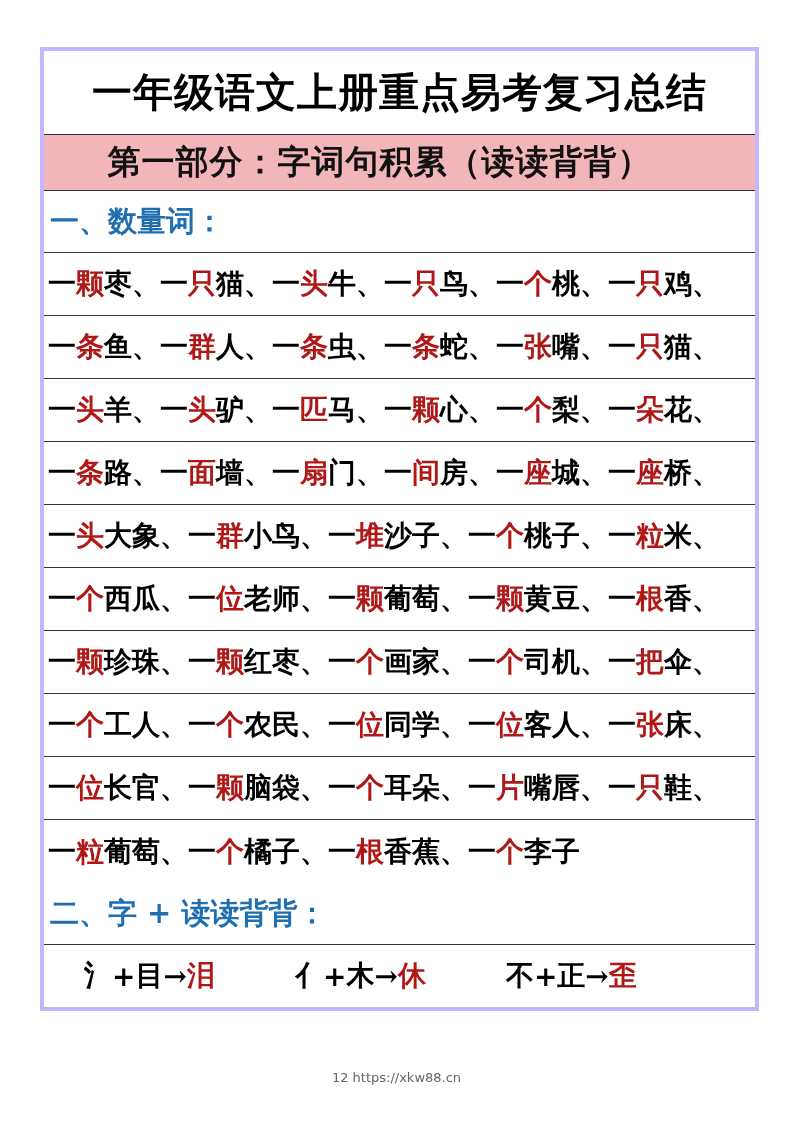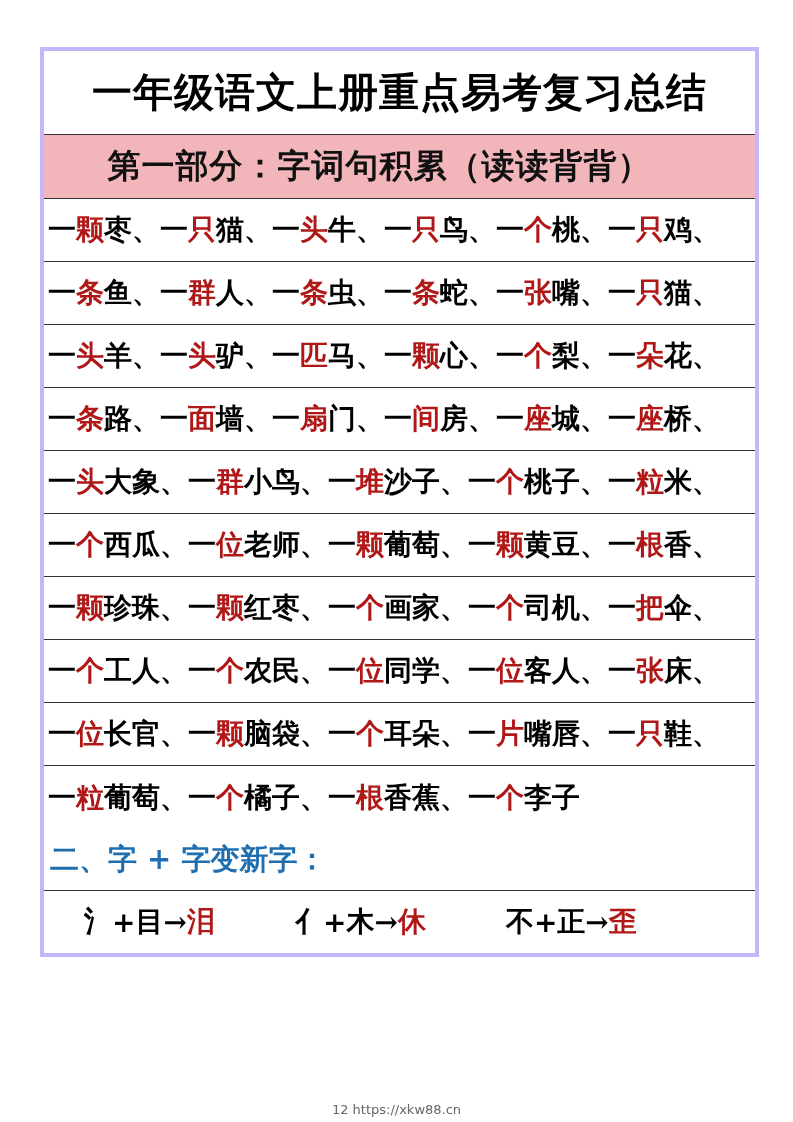--- a/index.html
+++ b/index.html
@@ -4,44 +4,47 @@
 <style>
   html, body { margin: 0; padding: 0; background: #ffffff; }
   body { width: 793px; height: 1122px; position: relative; overflow: hidden;
          font-family: "DejaVu Serif", "Liberation Serif", serif; }
   .sheet { position: absolute; left: 40px; top: 47px; width: 711px;
            border: 4px solid #c4b5fd; box-sizing: content-box; }
   .row { border-bottom: 1px solid #333; box-sizing: border-box; display: flex; align-items: center; }
   .row:last-child { border-bottom: none; text-align: center; }
   .title-row { height: 84px; justify-content: center; }
   .title { font-size: 40px; font-weight: bold; color: #000; letter-spacing: 1px; }
-  .part-row { height: 64px; background: #F2B5BA; justify-content: center; }
+  .part-row { height: 56px; background: #F2B5BA; justify-content: center; }
   .part { font-size: 33px; font-weight: bold; color: #111; letter-spacing: 1px; padding-right: 40px; }
   .section-row { height: 62px; padding-left: 6px; }
   .section { font-size: 29px; font-weight: bold; color: #1F6FB0; }
   .item-row { height: 63px; padding-left: 4px; white-space: nowrap; }
   .items { font-size: 28px; font-weight: bold; color: #000; letter-spacing: 0px; }
   .item { display: inline; }
   .cl { color: #B01818; }
   .combo-row { height: 62px; padding-left: 40px; }
   .combo { font-size: 28px; font-weight: bold; color: #000; display: inline-flex; align-items: center; }
   .combo + .combo { margin-left: 80px; }
   .combo .res { color: #B01818; }
   .footer { position: absolute; top: 1070px; left: 0; width: 793px; text-align: center;
-            font-family: "DejaVu Sans", "Liberation Sans", sans-serif; font-size: 13px; color: #666; margin-top: 32px; }
+            font-family: "DejaVu Sans", "Liberation Sans", sans-serif; font-size: 13px; color: #666; }
 </style>
 </head>
 <body>
 
 <div class="sheet">
   <div class="row title-row">
     <span class="title">一年级语文上册重点易考复习总结</span>
   </div>
   <div class="row part-row">
     <span class="part">第一部分：字词句积累（读读背背）</span>
+  </div>
+  <div class="row section-row">
+    <span class="section">一、数量词：</span>
   </div>
   <div id="mw-rows" style="display:contents"><div class="row item-row">
         <span class="items"><span class="item"><span>一</span><span class="cl">颗</span><span>枣、</span></span><span class="item"><span>一</span><span class="cl">只</span><span>猫、</span></span><span class="item"><span>一</span><span class="cl">头</span><span>牛、</span></span><span class="item"><span>一</span><span class="cl">只</span><span>鸟、</span></span><span class="item"><span>一</span><span class="cl">个</span><span>桃、</span></span><span class="item"><span>一</span><span class="cl">只</span><span>鸡、</span></span></span>
       </div><div class="row item-row">
         <span class="items"><span class="item"><span>一</span><span class="cl">条</span><span>鱼、</span></span><span class="item"><span>一</span><span class="cl">群</span><span>人、</span></span><span class="item"><span>一</span><span class="cl">条</span><span>虫、</span></span><span class="item"><span>一</span><span class="cl">条</span><span>蛇、</span></span><span class="item"><span>一</span><span class="cl">张</span><span>嘴、</span></span><span class="item"><span>一</span><span class="cl">只</span><span>猫、</span></span></span>
       </div><div class="row item-row">
         <span class="items"><span class="item"><span>一</span><span class="cl">头</span><span>羊、</span></span><span class="item"><span>一</span><span class="cl">头</span><span>驴、</span></span><span class="item"><span>一</span><span class="cl">匹</span><span>马、</span></span><span class="item"><span>一</span><span class="cl">颗</span><span>心、</span></span><span class="item"><span>一</span><span class="cl">个</span><span>梨、</span></span><span class="item"><span>一</span><span class="cl">朵</span><span>花、</span></span></span>
       </div><div class="row item-row">
         <span class="items"><span class="item"><span>一</span><span class="cl">条</span><span>路、</span></span><span class="item"><span>一</span><span class="cl">面</span><span>墙、</span></span><span class="item"><span>一</span><span class="cl">扇</span><span>门、</span></span><span class="item"><span>一</span><span class="cl">间</span><span>房、</span></span><span class="item"><span>一</span><span class="cl">座</span><span>城、</span></span><span class="item"><span>一</span><span class="cl">座</span><span>桥、</span></span></span>
       </div><div class="row item-row">
@@ -51,21 +54,21 @@
       </div><div class="row item-row">
         <span class="items"><span class="item"><span>一</span><span class="cl">颗</span><span>珍珠、</span></span><span class="item"><span>一</span><span class="cl">颗</span><span>红枣、</span></span><span class="item"><span>一</span><span class="cl">个</span><span>画家、</span></span><span class="item"><span>一</span><span class="cl">个</span><span>司机、</span></span><span class="item"><span>一</span><span class="cl">把</span><span>伞、</span></span></span>
       </div><div class="row item-row">
         <span class="items"><span class="item"><span>一</span><span class="cl">个</span><span>工人、</span></span><span class="item"><span>一</span><span class="cl">个</span><span>农民、</span></span><span class="item"><span>一</span><span class="cl">位</span><span>同学、</span></span><span class="item"><span>一</span><span class="cl">位</span><span>客人、</span></span><span class="item"><span>一</span><span class="cl">张</span><span>床、</span></span></span>
       </div><div class="row item-row">
         <span class="items"><span class="item"><span>一</span><span class="cl">位</span><span>长官、</span></span><span class="item"><span>一</span><span class="cl">颗</span><span>脑袋、</span></span><span class="item"><span>一</span><span class="cl">个</span><span>耳朵、</span></span><span class="item"><span>一</span><span class="cl">片</span><span>嘴唇、</span></span><span class="item"><span>一</span><span class="cl">只</span><span>鞋、</span></span></span>
       </div><div class="row item-row">
         <span class="items"><span class="item"><span>一</span><span class="cl">粒</span><span>葡萄、</span></span><span class="item"><span>一</span><span class="cl">个</span><span>橘子、</span></span><span class="item"><span>一</span><span class="cl">根</span><span>香蕉、</span></span><span class="item"><span>一</span><span class="cl">个</span><span>李子</span></span></span>
       </div></div>
   <div class="row section-row">
-    <span class="section">二、字 + 字变新字：</span>
+    <span class="section">二、字 + 读读背背：</span>
   </div>
   <div class="row combo-row" id="combo-row">
       <span class="combo">
         <span>氵</span>
         <span> + </span>
         <span>目</span>
         <span>→</span>
         <span class="res">泪</span>
       </span>
       <span class="combo">

